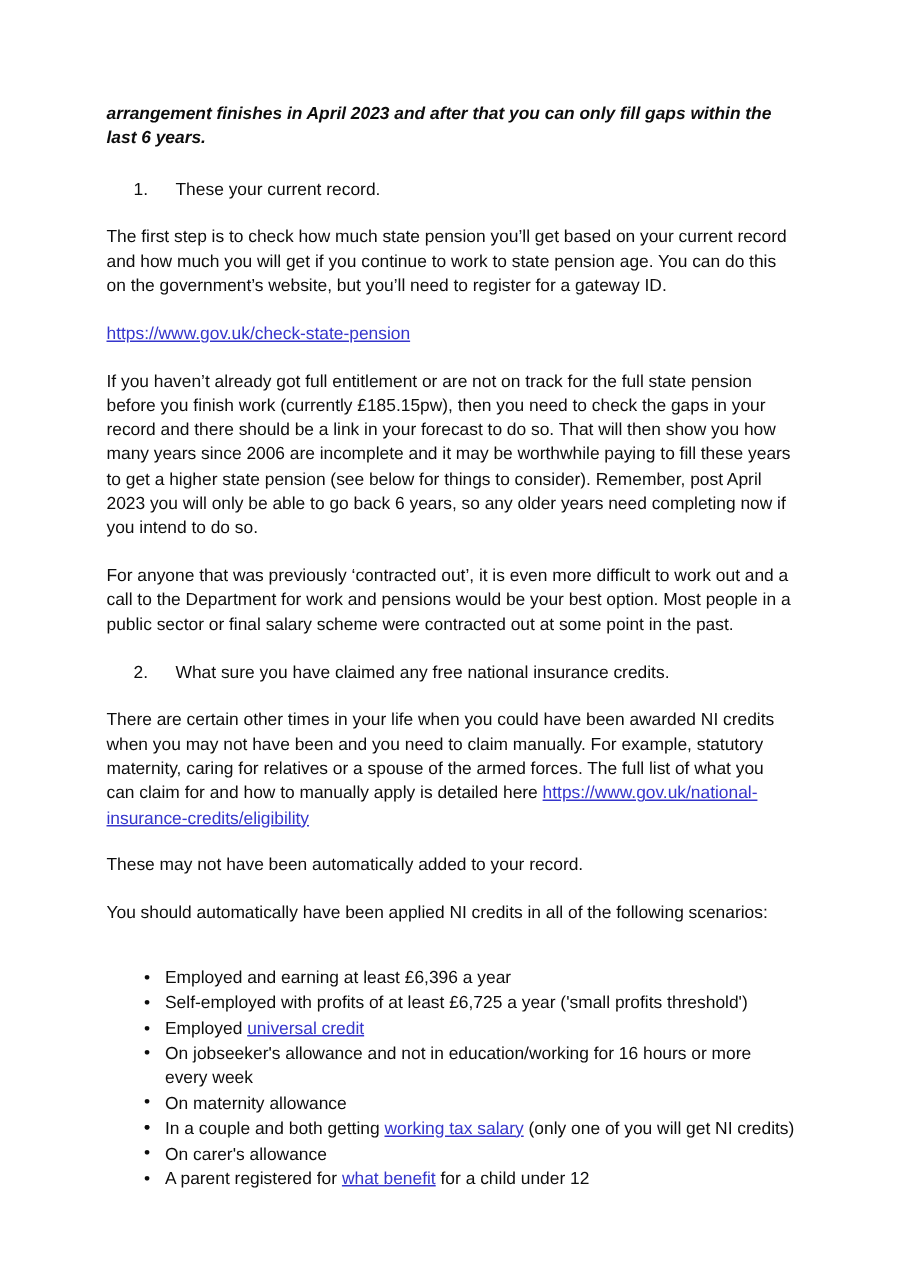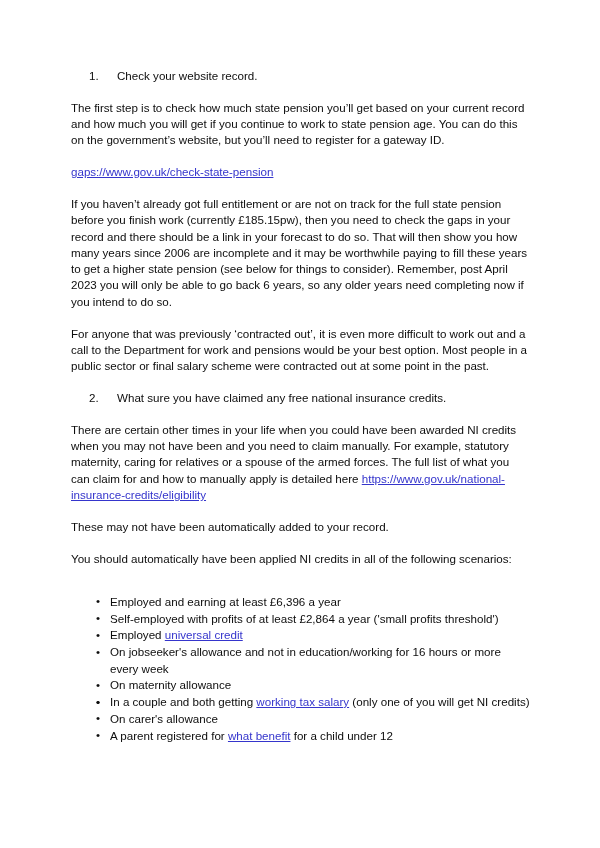--- a/index.html
+++ b/index.html
@@ -86,53 +86,54 @@
     font-size: 11.6px;
     line-height: 16.3px;
   }
 </style>
 </head>
 <body>
 
 <div class="page">
   <div class="content">
 
+    <p class="lead">arrangement finishes in April 2023 and after that you can only fill gaps within the last 6 years.</p>
 
 
     <ol class="numlist">
       <li>
         <span class="num">1.</span>
-        <span>Check your website record.</span>
+        <span>These your current record.</span>
       </li>
     </ol>
 
     <p>The first step is to check how much state pension you’ll get based on your current record and how much you will get if you continue to work to state pension age. You can do this on the government’s website, but you’ll need to register for a gateway ID.</p>
 
-    <p><a class="link" href="#">gaps://www.gov.uk/check-state-pension</a></p>
+    <p><a class="link" href="#">https://www.gov.uk/check-state-pension</a></p>
 
     <p>If you haven’t already got full entitlement or are not on track for the full state pension before you finish work (currently £185.15pw), then you need to check the gaps in your record and there should be a link in your forecast to do so. That will then show you how many years since 2006 are incomplete and it may be worthwhile paying to fill these years to get a higher state pension (see below for things to consider). Remember, post April 2023 you will only be able to go back 6 years, so any older years need completing now if you intend to do so.</p>
 
     <p>For anyone that was previously ‘contracted out’, it is even more difficult to work out and a call to the Department for work and pensions would be your best option. Most people in a public sector or final salary scheme were contracted out at some point in the past.</p>
 
     <ol class="numlist">
       <li>
         <span class="num">2.</span>
         <span>What sure you have claimed any free national insurance credits.</span>
       </li>
     </ol>
 
     <p><span>There are certain other times in your life when you could have been awarded NI credits when you may not have been and you need to claim manually.  For example, statutory maternity, caring for relatives or a spouse of the armed forces. The full list of what you can claim for and how to manually apply is detailed here </span><a class="link" href="#">https://www.gov.uk/national-insurance-credits/eligibility</a></p>
 
     <p>These may not have been automatically added to your record.</p>
 
     <p class="tight">You should automatically have been applied NI credits in all of the following scenarios:</p>
 
     <ul class="bullets">
         <li><span class="dot">•</span><span>Employed and earning at least £6,396 a year</span></li>
-        <li><span class="dot">•</span><span>Self-employed with profits of at least £2,864 a year ('small profits threshold')</span></li>
+        <li><span class="dot">•</span><span>Self-employed with profits of at least £6,725 a year ('small profits threshold')</span></li>
         <li><span class="dot">•</span><span>Employed </span><a class="link" href="#">universal credit</a></li>
         <li><span class="dot">•</span><span>On jobseeker's allowance and not in education/working for 16 hours or more every week</span></li>
         <li><span class="dot">•</span><span>On maternity allowance</span></li>
         <li><span class="dot">•</span></li>
         <li><span class="dot">•</span><span>In a couple and both getting </span><a class="link" href="#">working tax salary</a><span> (only one of you will get NI credits)</span></li>
         <li><span class="dot">•</span><span>On carer's allowance</span></li>
         <li><span class="dot">•</span><span>A parent registered for </span><a class="link" href="#">what benefit</a><span> for a child under 12</span></li>
       </ul>
 
   </div>

